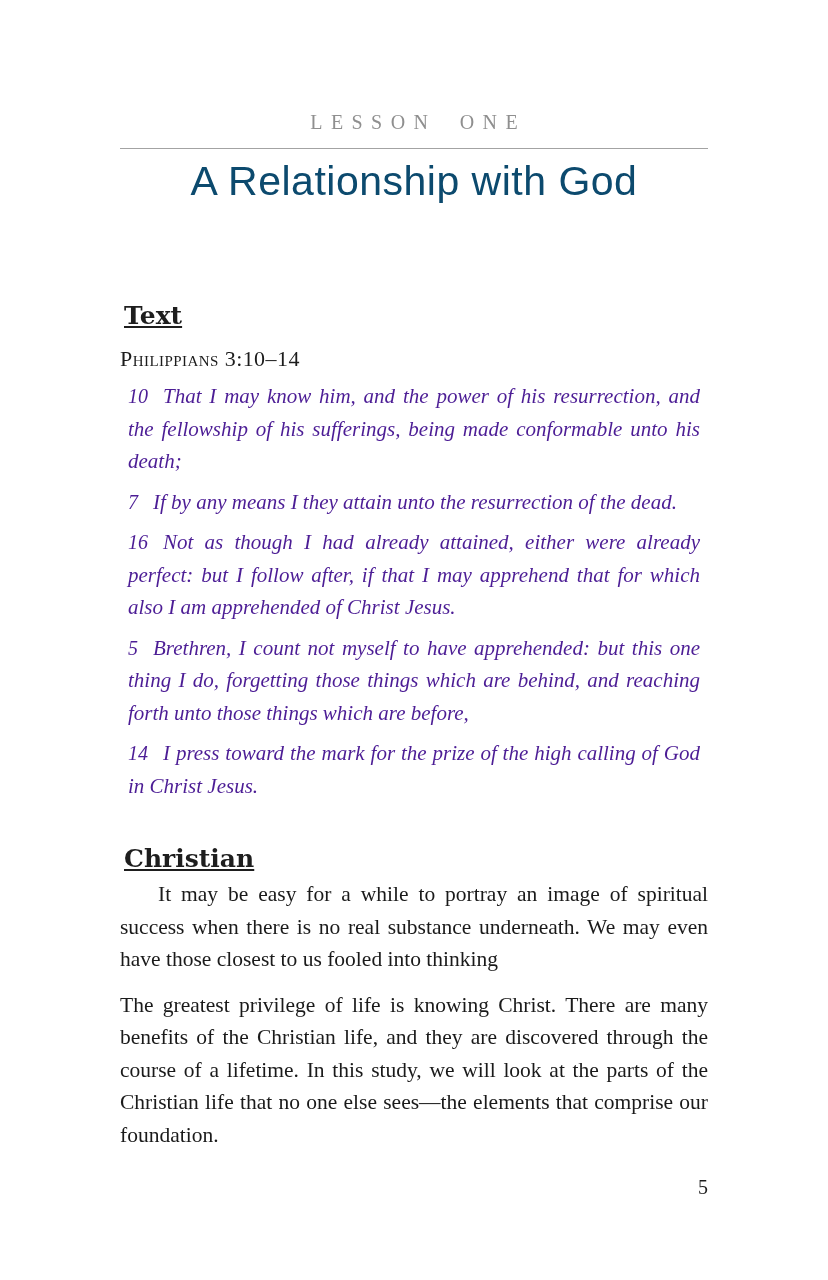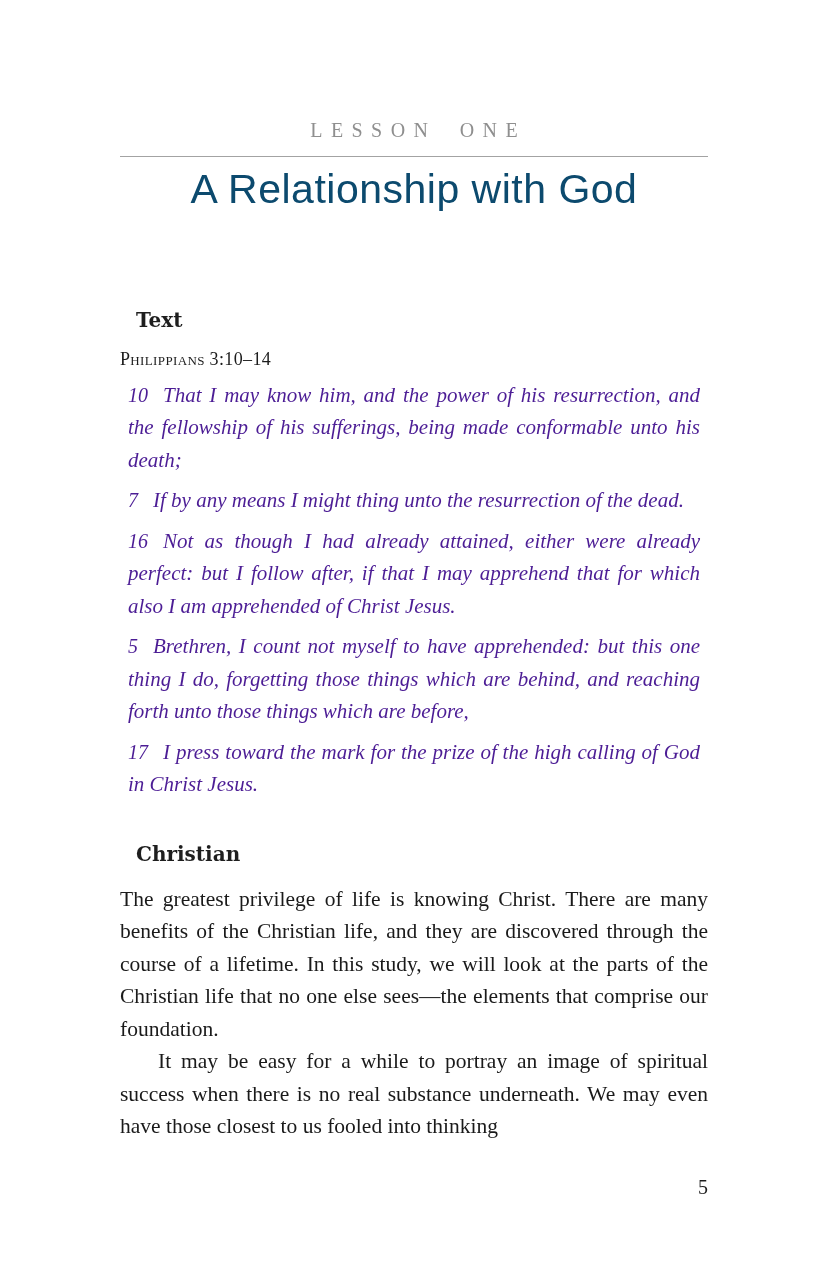--- a/index.html
+++ b/index.html
@@ -11,21 +11,21 @@
     position: relative;
     width: 828px;
     height: 1280px;
     background: #ffffff;
     overflow: hidden;
     font-family: "Liberation Serif", serif;
     color: #1c1c1c;
   }
   .header {
     width: 588px;
-    margin: 16px auto;
+    margin: 8px auto;
     padding-top: 102px;
     text-align: center;
   }
   .eyebrow {
     font-family: "Liberation Serif", serif;
     font-size: 20px;
     line-height: 1.2;
     letter-spacing: 0.42em;
     word-spacing: 0.5em;
     color: #8f8f8f;
@@ -45,35 +45,36 @@
     margin-top: 8px;
     letter-spacing: 0.5px;
   }
   .content {
     width: 588px;
     margin: 0 auto;
   }
   .section-heading {
     font-family: "DejaVu Serif", serif;
     font-weight: 700;
-    font-size: 20px;
+    font-size: 25px;
     line-height: 1.25;
     color: #1e1e1e;
-    margin: 16px;
+    margin: 4px;
+    text-decoration: underline;
   }
   .heading-text {
     margin-top: 95px;
   }
   .heading-overview {
     margin-top: 41px;
   }
   .scripture-ref {
     font-family: "Liberation Serif", serif;
     font-variant: small-caps;
-    font-size: 18px;
+    font-size: 22px;
     line-height: 1.2;
     letter-spacing: 0.02em;
     color: #1c1c1c;
     margin: 14px 0 0 0;
   }
   .verse {
     font-family: Liberation Serif, serif;
     font-style: italic;
     font-size: 21px;
     line-height: 32.5px;
@@ -119,29 +120,29 @@
   </div>
 
   <div class="content">
 
     <h2 class="section-heading heading-text">Text</h2>
 
     <p class="scripture-ref">Philippians 3:10–14</p>
 
     <div class="verses">
       <p class="verse"><span class="vnum">10</span><span>That I may know him, and the power of his resurrection, and the fellowship of his sufferings, being made conformable unto his death;</span></p>
-      <p class="verse"><span class="vnum">7</span><span>If by any means I might thing unto the resurrection of the dead.</span></p>
+      <p class="verse"><span class="vnum">7</span><span>If by any means I they attain unto the resurrection of the dead.</span></p>
       <p class="verse"><span class="vnum">16</span><span>Not as though I had already attained, either were already perfect: but I follow after, if that I may apprehend that for which also I am apprehended of Christ Jesus.</span></p>
       <p class="verse"><span class="vnum">5</span><span>Brethren, I count not myself to have apprehended: but this one thing I do, forgetting those things which are behind, and reaching forth unto those things which are before,</span></p>
-      <p class="verse"><span class="vnum">17</span><span>I press toward the mark for the prize of the high calling of God in Christ Jesus.</span></p>
+      <p class="verse"><span class="vnum">14</span><span>I press toward the mark for the prize of the high calling of God in Christ Jesus.</span></p>
     </div>
 
     <h2 class="section-heading heading-overview">Christian</h2>
 
+    <p class="body-para para-indent">It may be easy for a while to portray an image of spiritual success when there is no real substance underneath. We may even have those closest to us fooled into thinking</p>
+
     <p class="body-para para-first">The greatest privilege of life is knowing Christ. There are many benefits of the Christian life, and they are discovered through the course of a lifetime. In this study, we will look at the parts of the Christian life that no one else sees—the elements that comprise our foundation.</p>
-
-    <p class="body-para para-indent">It may be easy for a while to portray an image of spiritual success when there is no real substance underneath. We may even have those closest to us fooled into thinking</p>
 
   </div>
 
   <div class="folio">5</div>
 
 </div>
 
 </body></html>

